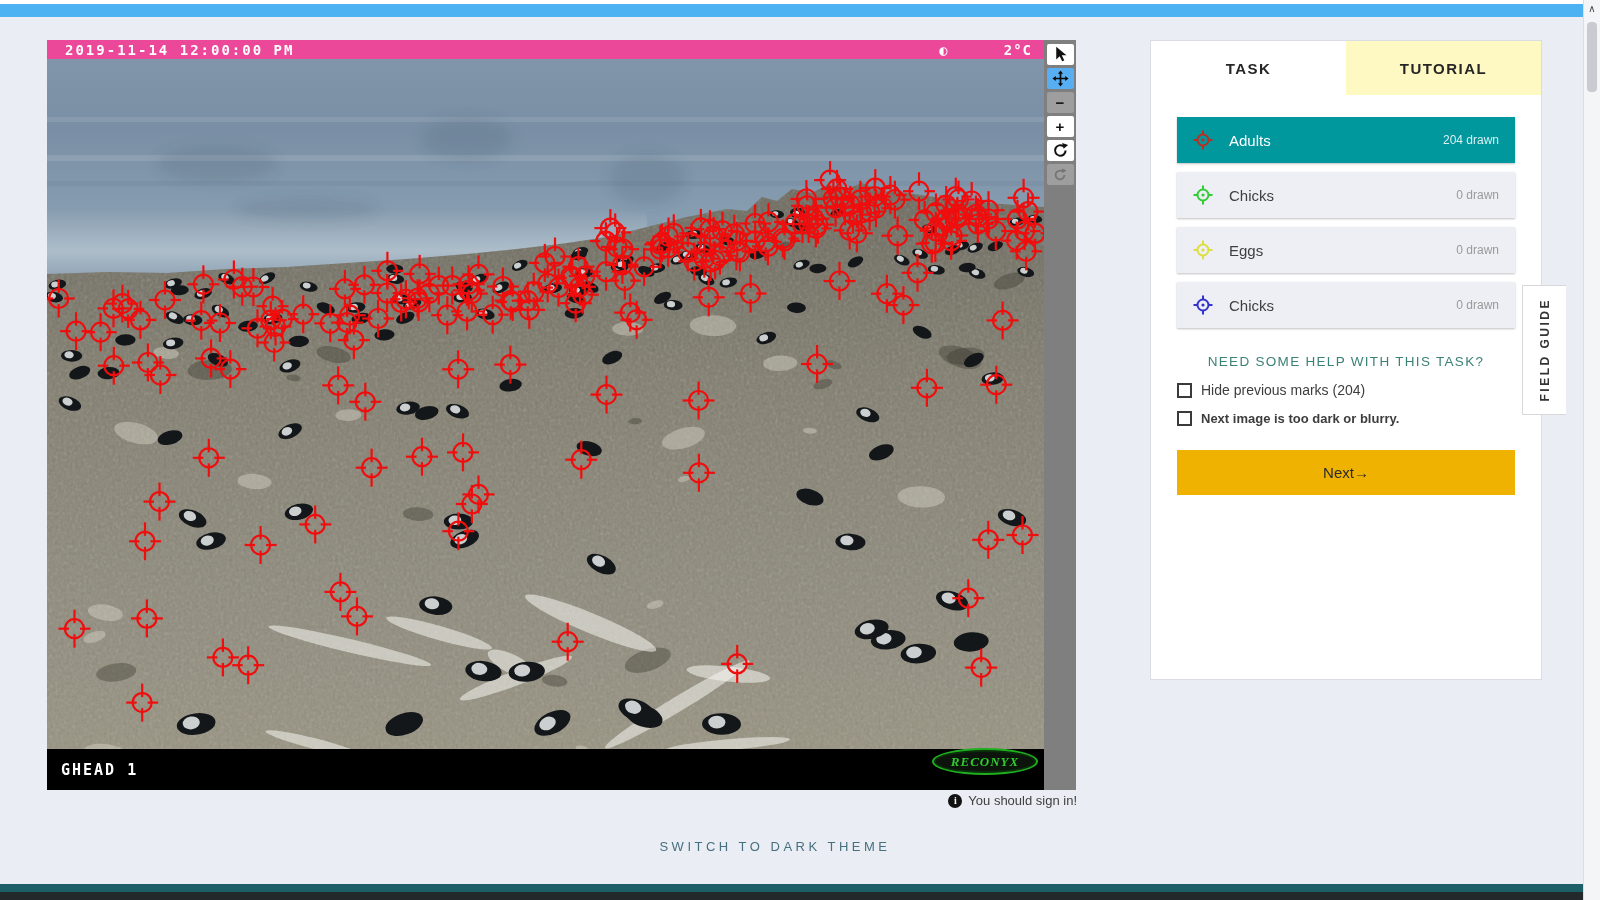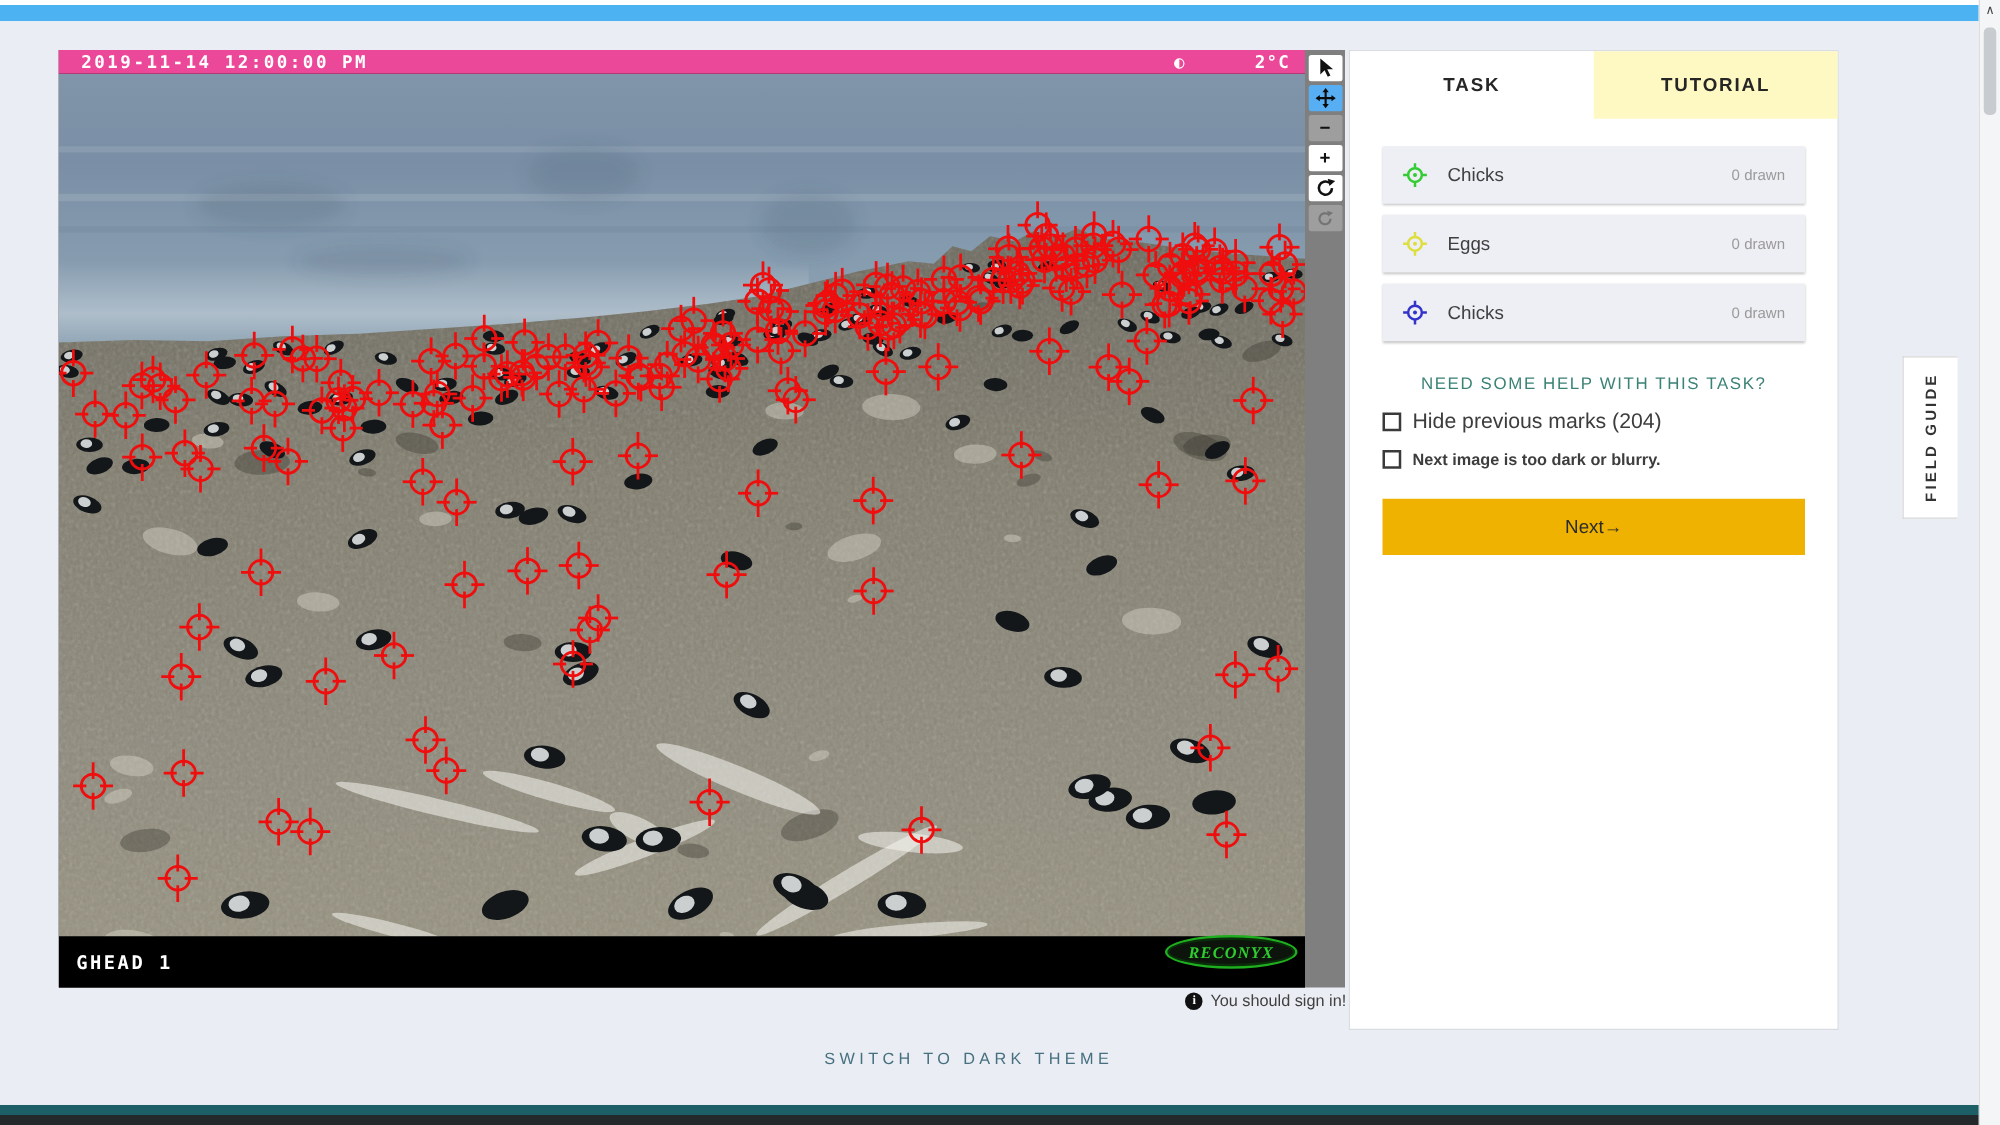--- a/index.html
+++ b/index.html
@@ -31,42 +31,42 @@
   .toolbar-strip { position:absolute; left:1044px; top:23px; width:32px; height:750px; background:#7f7f7f; padding-top:4px; }
   .tool-btn { width:27px; height:21px; margin:0 auto 3px auto; border-radius:2px; display:flex;
     align-items:center; justify-content:center; background:#fff; cursor:pointer;
     font-size:15px; font-weight:bold; color:#111; line-height:1; }
   .tool-btn svg { display:block; }
   .tool-btn.active { background:#57aef2; }
   .tool-btn.disabled { background:#9e9e9e; }
   .tool-btn.disabled.light { color:#757575; }
 
   
-  .task-panel { position:absolute; left:1079px; top:23px; width:392px; height:784px; background:#fff;
+  .task-panel { position:absolute; left:1150px; top:23px; width:392px; height:640px; background:#fff;
     border:1px solid #d9dce3; }
   .tabs { display:flex; height:54px; }
   .tab { flex:1; display:flex; align-items:center; justify-content:center; font-weight:bold;
     font-size:15px; letter-spacing:1.5px; color:#262626; cursor:pointer; background:#fef9c3; }
   .tab.active { background:#ffffff; }
   .panel-body { padding:22px 26px 0 26px; }
   .instruction { font-size:15px; line-height:1.5; color:#404040; margin-bottom:24px; }
   .tool-row { position:relative; width:100%; height:46px; margin-bottom:9px; background:#edeff4;
     display:flex; align-items:center; padding:0 16px; cursor:pointer;
     box-shadow:0 1px 2px rgba(0,0,0,0.25); }
   .tool-row .crosshair { margin-right:16px; flex:0 0 auto; }
   .tool-row .t-label { font-size:15px; color:#3f3f3f; }
   .tool-row .t-count { margin-left:auto; font-size:12px; color:#9a9a9a; }
   .tool-row.selected { background:#00979d; }
   .tool-row.selected .t-label { color:#ffffff; }
   .tool-row.selected .t-count { color:rgba(255,255,255,0.85); }
   .help-link { margin-top:26px; text-align:center; font-size:13.5px; letter-spacing:1.3px;
     color:#3b8276; cursor:pointer; }
   .chk-row { display:flex; align-items:center; margin-top:13px; cursor:pointer; }
   .chk-box { width:15px; height:15px; border:2px solid #3a3a3a; background:#fff; margin-right:9px; flex:0 0 auto; }
-  .chk-label { font-size:17px; color:#3d3d3d; }
+  .chk-label { font-size:14px; color:#3d3d3d; }
   .chk-row.bold .chk-label { font-size:13px; font-weight:bold; }
   .next-btn { margin-top:24px; width:100%; height:45px; background:#f0b200; border:none;
     display:flex; align-items:center; justify-content:center; font-size:15px;
     color:#2b2b2b; cursor:pointer; font-family:"Liberation Sans", sans-serif; }
 
   
   .signin-note { position:absolute; left:47px; top:776px; width:1030px; text-align:right;
     font-size:13px; color:#404040; display:flex; justify-content:flex-end; align-items:center; gap:6px; cursor:pointer; }
   .info-dot { width:14px; height:14px; border-radius:50%; background:#111; color:#fff;
     font-size:10px; font-weight:bold; display:flex; align-items:center; justify-content:center;
@@ -2143,20 +2143,34 @@
       <div class="tab active">
         <span>TASK</span>
       </div>
       <div class="tab">
         <span>TUTORIAL</span>
       </div>
     </div>
 
     <div class="panel-body">
 
+      <div class="tool-row selected">
+        <svg class="crosshair" width="20" height="20" viewBox="0 0 20 20">
+          <g fill="none" stroke-width="2" stroke="#bf2c20">
+            <circle cx="10" cy="10" r="5.5"></circle>
+            <line x1="10" y1="0.5" x2="10" y2="4"></line>
+              <line x1="10" y1="16" x2="10" y2="19.5"></line>
+            <line x1="0.5" y1="10" x2="4" y2="10"></line>
+              <line x1="16" y1="10" x2="19.5" y2="10"></line>
+          </g>
+          <circle cx="10" cy="10" r="1.6" fill="#bf2c20"></circle>
+        </svg>
+        <span class="t-label">Adults</span>
+        <span class="t-count">204 drawn</span>
+      </div>
 
       <div class="tool-row">
         <svg class="crosshair" width="20" height="20" viewBox="0 0 20 20">
           <g fill="none" stroke-width="2" stroke="#33cc33">
             <circle cx="10" cy="10" r="5.5"></circle>
             <line x1="10" y1="0.5" x2="10" y2="4"></line>
               <line x1="10" y1="16" x2="10" y2="19.5"></line>
             <line x1="0.5" y1="10" x2="4" y2="10"></line>
               <line x1="16" y1="10" x2="19.5" y2="10"></line>
           </g>

